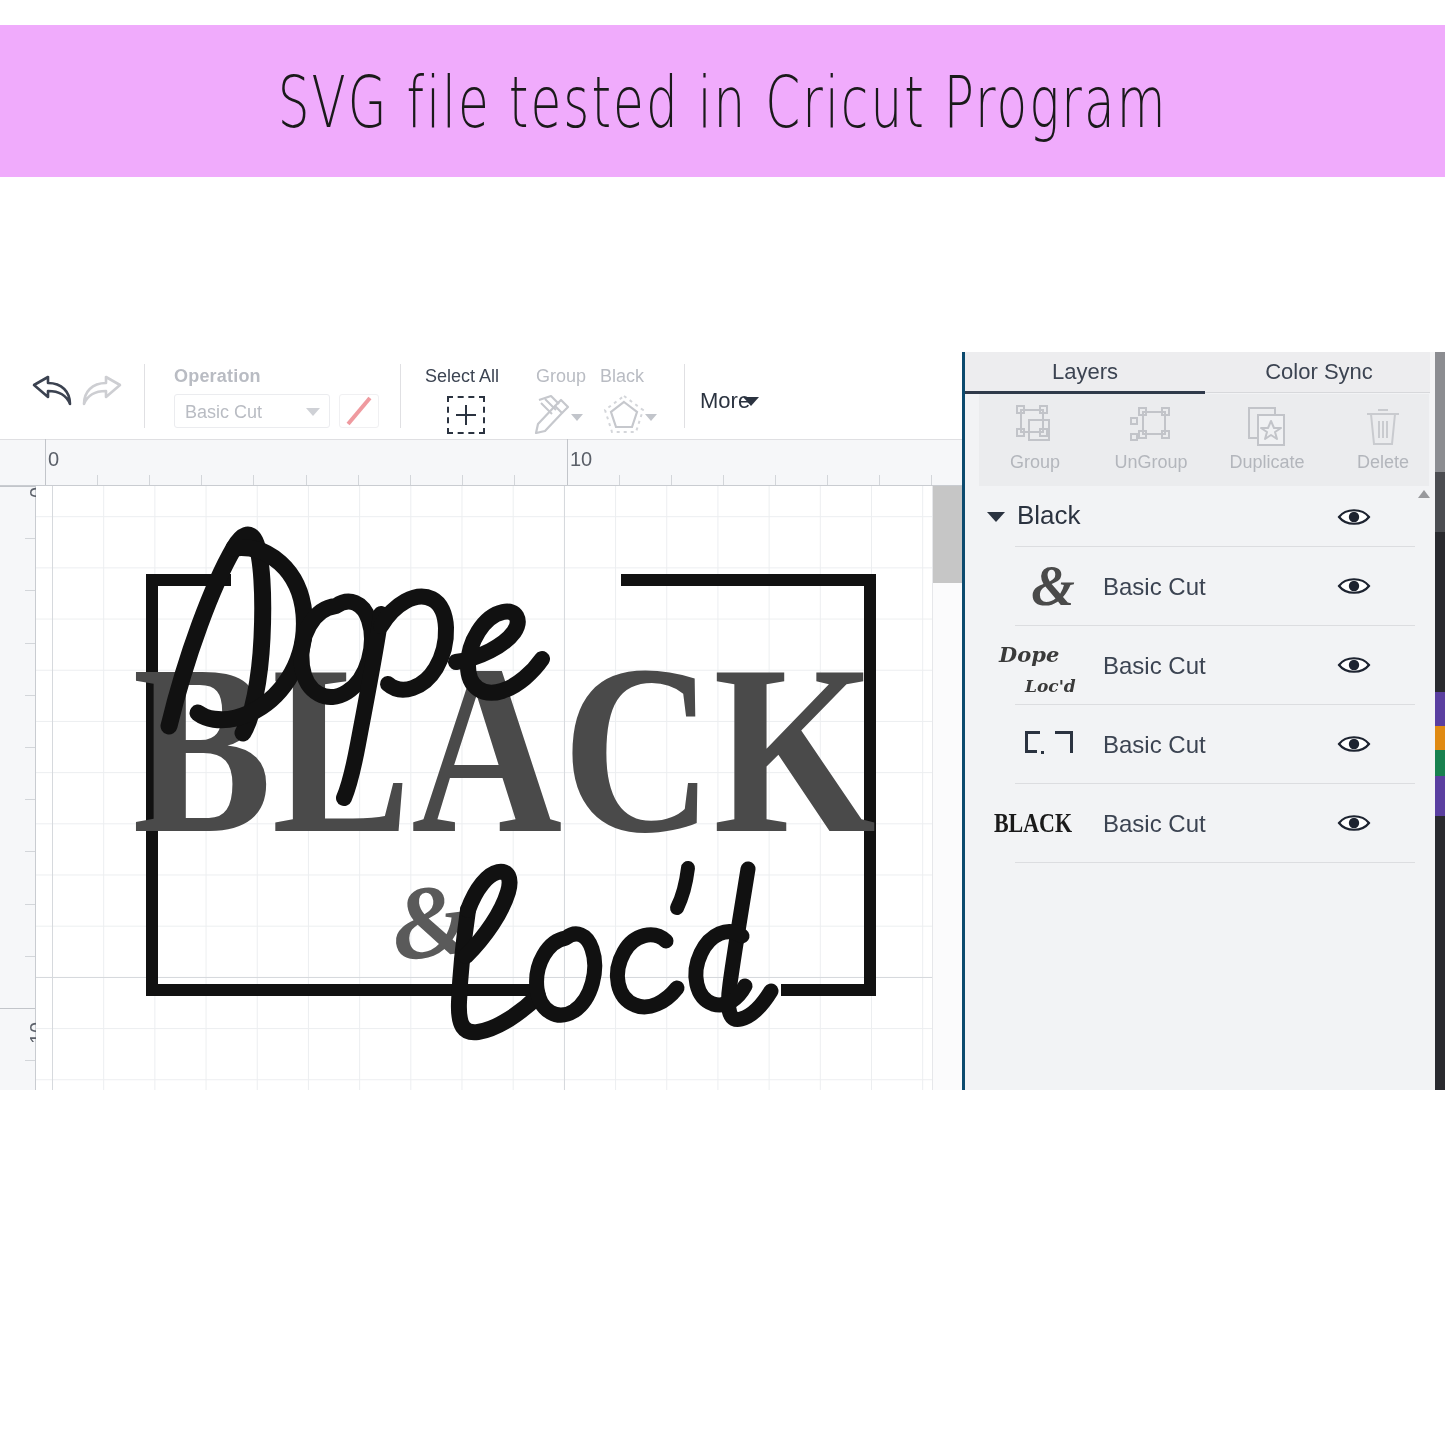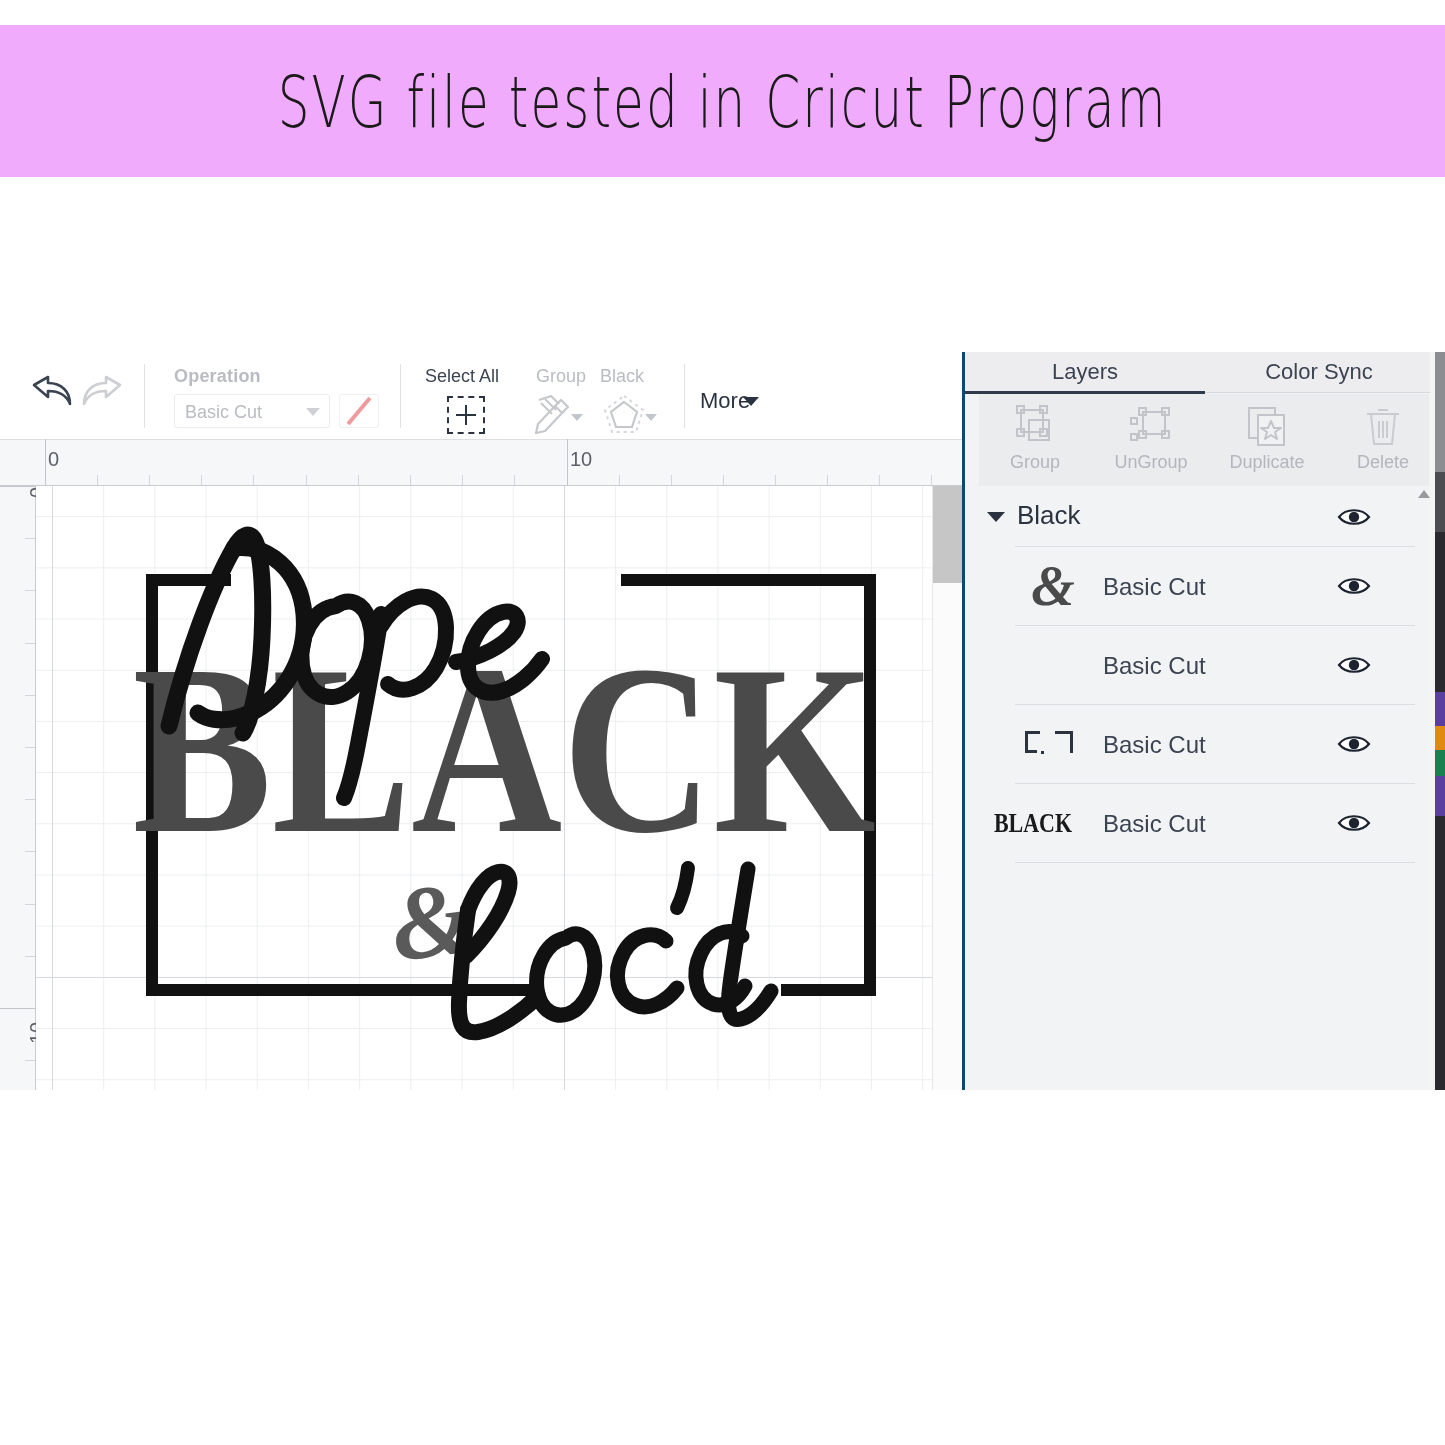--- a/index.html
+++ b/index.html
@@ -447,20 +447,26 @@
           <span class="eye" style="top:28px;">
             <svg viewBox="0 0 34 22" width="34" height="22">
               <path d="M2 11 C9 2 25 2 32 11 C25 20 9 20 2 11 Z" fill="#ffffff" stroke="#1d2330" stroke-width="2.2"></path>
               <circle cx="17" cy="11" r="5.2" fill="#1d2330"></circle>
             </svg>
           </span>
         </div>
         <div class="hr" style="top:137px;"></div>
 
         <div class="lrow" style="top:138px;">
+          <span class="thumb" style="left:18px; width:108px;">
+            <svg viewBox="0 0 108 78" width="108" height="78">
+              <text x="16" y="36" font-family="'DejaVu Serif', serif" font-size="21" font-style="italic" font-weight="bold" fill="#3a3a3a">Dope</text>
+              <text x="42" y="66" font-family="'DejaVu Serif', serif" font-size="17" font-style="italic" font-weight="bold" fill="#3a3a3a">Loc'd</text>
+            </svg>
+          </span>
           <span class="lbl">Basic Cut</span>
           <span class="eye" style="top:28px;">
             <svg viewBox="0 0 34 22" width="34" height="22">
               <path d="M2 11 C9 2 25 2 32 11 C25 20 9 20 2 11 Z" fill="#ffffff" stroke="#1d2330" stroke-width="2.2"></path>
               <circle cx="17" cy="11" r="5.2" fill="#1d2330"></circle>
             </svg>
           </span>
         </div>
         <div class="hr" style="top:216px;"></div>
 

